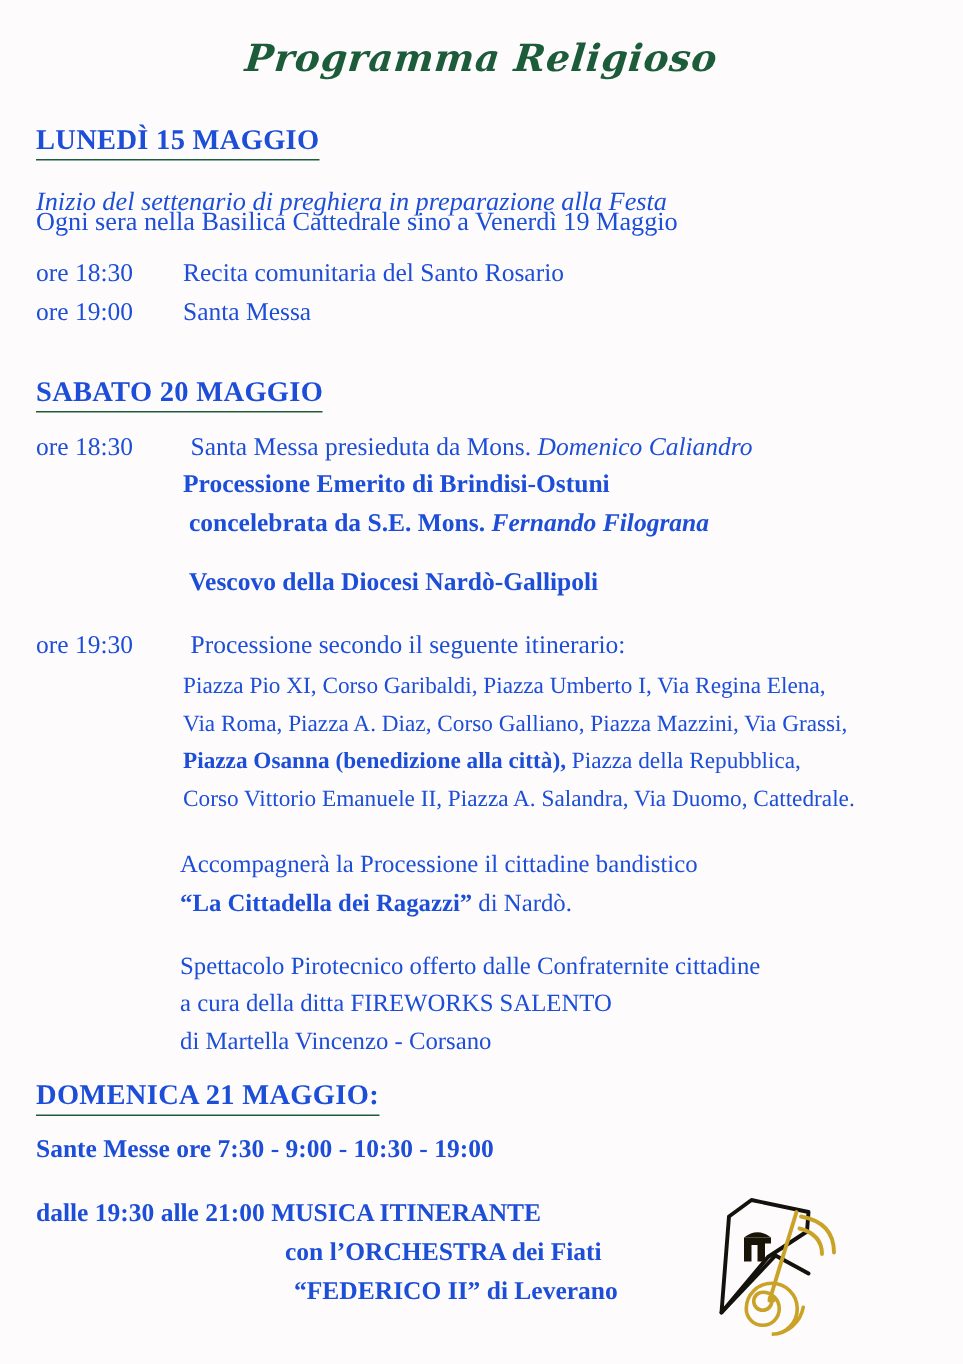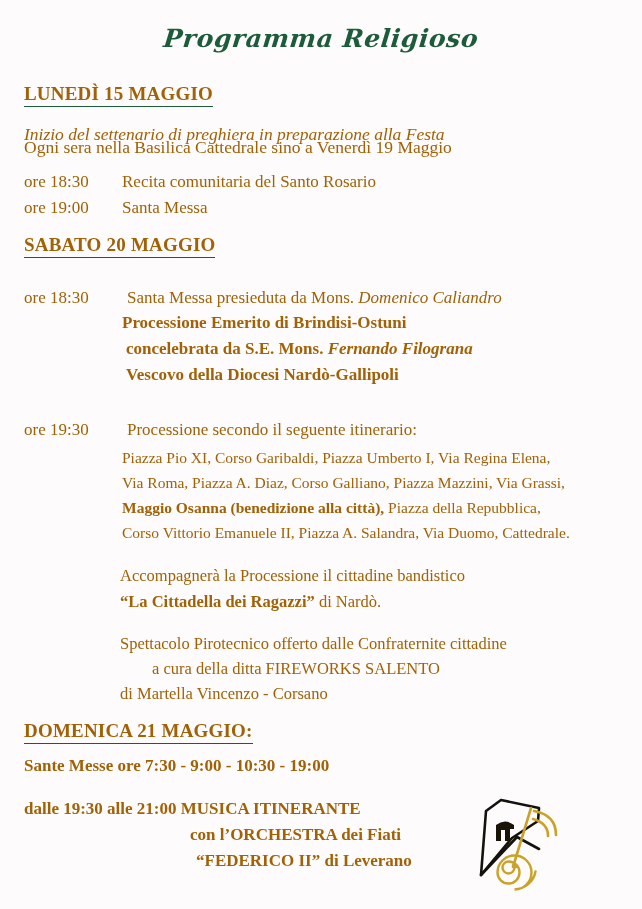--- a/index.html
+++ b/index.html
@@ -33,21 +33,21 @@
     font-weight: bold;
     font-size: 25px;
     letter-spacing: 0.6px;
     color: #1d5c3a;
     transform: skewX(-6deg);
   }
 
   
   .blk {
     position: absolute;
-    color: #a16207;
+    color: #1d4ed8;
   }
   .day-head {
     font-size: 19px;
     font-weight: bold;
     letter-spacing: 0.2px;
     border-bottom: 1.6px solid #1d5c3a;
     display: inline-block;
     padding-bottom: 1px;
     line-height: 1.1;
   }
@@ -128,59 +128,59 @@
   <div class="blk lead-plain" style="left:24px; top:137px;">Ogni sera nella Basilica Cattedrale sino a Venerdì 19 Maggio</div>
 
   <div class="blk row" style="left:24px; top:170px;">
     <span class="t">ore 18:30</span><span>Recita comunitaria del Santo Rosario</span>
   </div>
 
   <div class="blk row" style="left:24px; top:196px;">
     <span class="t">ore 19:00</span><span>Santa Messa</span>
   </div>
 
-  <div class="blk" style="left:24px; top:235px;">
+  <div class="blk" style="left:24px; top:252px;">
     <span class="day-head">SABATO 20 MAGGIO</span>
   </div>
 
   <div class="blk row" style="left:24px; top:286px;">
     <span class="t2">ore 18:30</span><span>Santa Messa presieduta da Mons. </span><i>Domenico Caliandro</i>
   </div>
 
   <div class="blk sub" style="left:122px; top:311px;">Processione Emerito di Brindisi-Ostuni</div>
 
   <div class="blk sub" style="left:126px; top:337px;">
     <span>concelebrata da S.E. Mons. </span><i>Fernando Filograna</i>
   </div>
 
-  <div class="blk sub" style="left:126px; top:363px;text-align:center;">Vescovo della Diocesi Nardò-Gallipoli</div>
+  <div class="blk sub" style="left:126px; top:376px;text-align:center;">Vescovo della Diocesi Nardò-Gallipoli</div>
 
   <div class="blk row" style="left:24px; top:418px;">
     <span class="t2">ore 19:30</span><span>Processione secondo il seguente itinerario:</span>
   </div>
 
   <div class="blk itin" style="left:122px; top:446px;">Piazza Pio XI, Corso Garibaldi, Piazza Umberto I, Via Regina Elena,</div>
 
   <div class="blk itin" style="left:122px; top:471px;">Via Roma, Piazza A. Diaz, Corso Galliano, Piazza Mazzini, Via Grassi,</div>
 
   <div class="blk itin" style="left:122px; top:496px;">
-    <b>Maggio Osanna (benedizione alla città),</b><span> Piazza della Repubblica,</span>
+    <b>Piazza Osanna (benedizione alla città),</b><span> Piazza della Repubblica,</span>
   </div>
 
   <div class="blk itin" style="left:122px; top:521px;">Corso Vittorio Emanuele II, Piazza A. Salandra, Via Duomo, Cattedrale.</div>
 
   <div class="blk para" style="left:120px; top:564px;">Accompagnerà la Processione il cittadine bandistico</div>
 
   <div class="blk para" style="left:120px; top:590px;">
     <b>“La Cittadella dei Ragazzi”</b><span> di Nardò.</span>
   </div>
 
   <div class="blk para" style="left:120px; top:632px;">Spettacolo Pirotecnico offerto dalle Confraternite cittadine</div>
 
-  <div class="blk para" style="left:120px; top:657px;margin-left:32px;">a cura della ditta FIREWORKS SALENTO</div>
+  <div class="blk para" style="left:120px; top:657px;">a cura della ditta FIREWORKS SALENTO</div>
 
   <div class="blk para" style="left:120px; top:682px;">di Martella Vincenzo - Corsano</div>
 
   <div class="blk" style="left:24px; top:721px;">
     <span class="day-head">DOMENICA 21 MAGGIO:</span>
   </div>
 
   <div class="blk strong-line" style="left:24px; top:754px;">Sante Messe ore  7:30 - 9:00 - 10:30 - 19:00</div>
 
   <div class="blk strong-line" style="left:24px; top:797px;">dalle 19:30 alle 21:00 MUSICA ITINERANTE</div>

